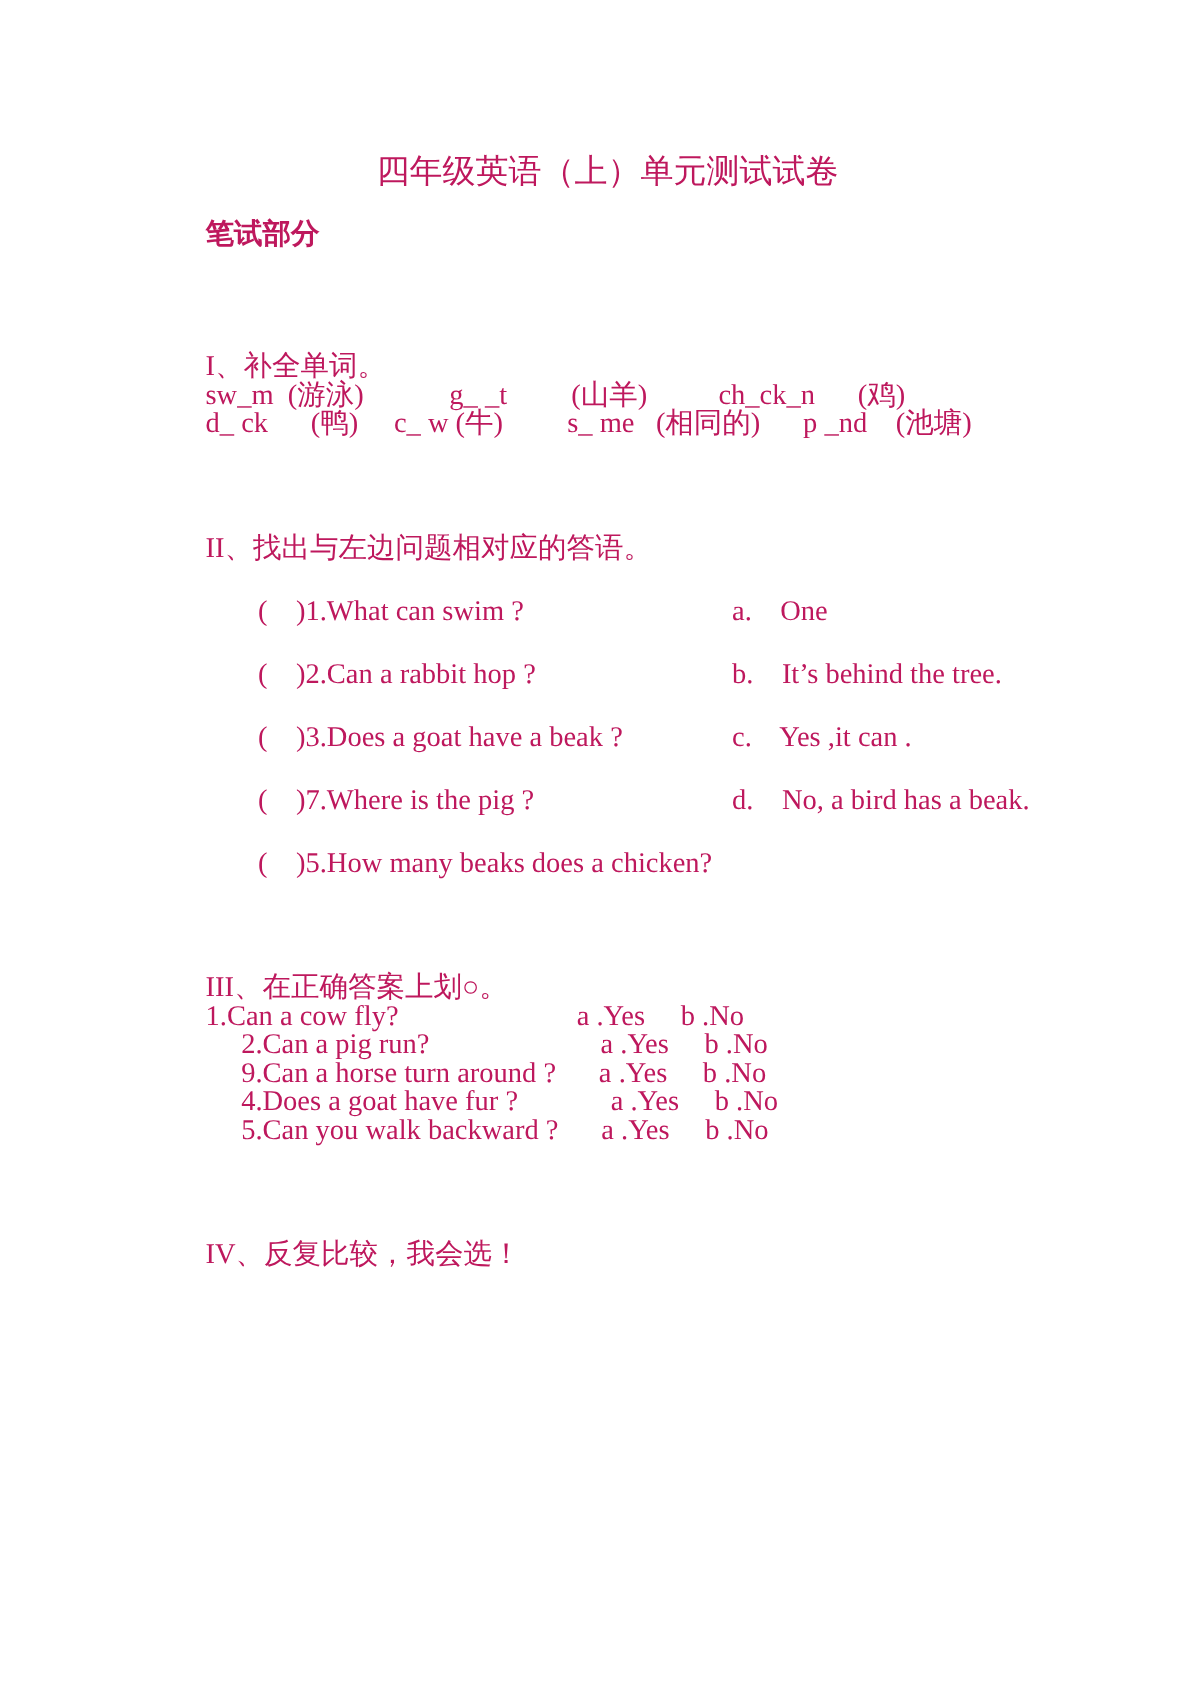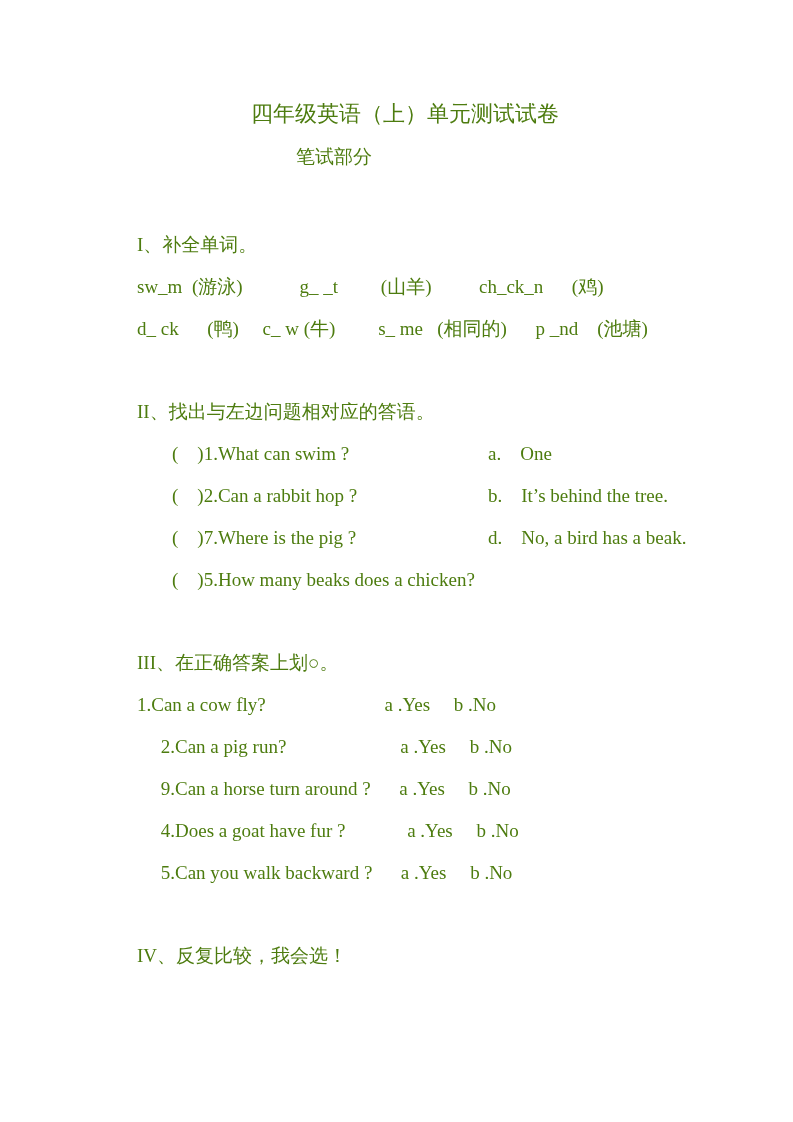--- a/index.html
+++ b/index.html
@@ -9,44 +9,43 @@
   }
   .page {
     position: relative;
     width: 793px;
     height: 1122px;
     background: #ffffff;
     box-sizing: border-box;
     padding: 103px 120px 0 137px;
     font-family: "Liberation Serif", "DejaVu Serif", serif;
     font-size: 19px;
-    color: #4d7c0f;
+    color: #be185d;
     overflow: hidden;
   }
   .title {
     font-size: 22px;
     font-weight: 400;
     line-height: 1;
     text-align: center;
     white-space: pre;
   }
   .subtitle {
     margin-top: 22px;
-    margin-left: 159px;
     line-height: 1;
     white-space: pre;
+    font-weight: bold;
   }
   .section { margin-top: 64px; }
   .section.first { margin-top: 69px; }
   .heading {
     line-height: 1;
     white-space: pre;
   }
   .line {
-    margin-top: 23px;
     line-height: 1;
     white-space: pre;
   }
   .match-row {
     margin-top: 23px;
     line-height: 1;
     display: grid;
     grid-template-columns: 316px 1fr;
   }
   .match-row span { white-space: pre; margin-left: 35px; }
@@ -69,20 +68,24 @@
     <div class="heading">II、找出与左边问题相对应的答语。</div>
     <div class="match-row">
       <span>(    )1.What can swim ?</span>
       <span>a.    One</span>
     </div>
     <div class="match-row">
       <span>(    )2.Can a rabbit hop ?</span>
       <span>b.    It’s behind the tree.</span>
     </div>
     <div class="match-row">
+      <span>(    )3.Does a goat have a beak ?</span>
+      <span>c.    Yes ,it can .</span>
+    </div>
+    <div class="match-row">
       <span>(    )7.Where is the pig ?</span>
       <span>d.    No, a bird has a beak.</span>
     </div>
     <div class="match-row">
       <span>(    )5.How many beaks does a chicken?</span>
     </div>
   </div>
 
   <div class="section">
     <div class="heading">III、在正确答案上划○。</div>

